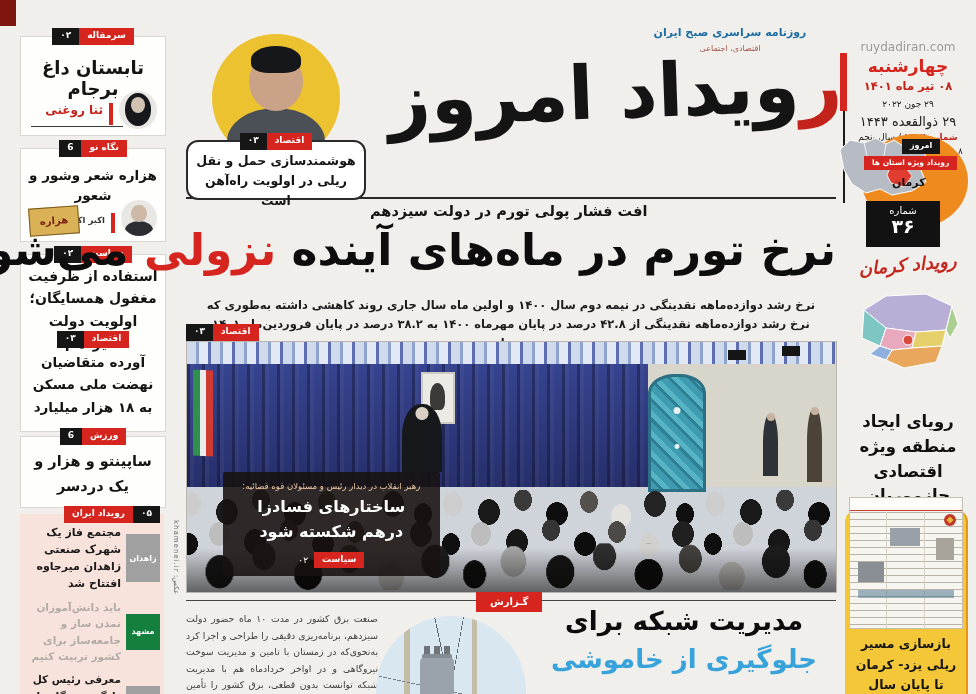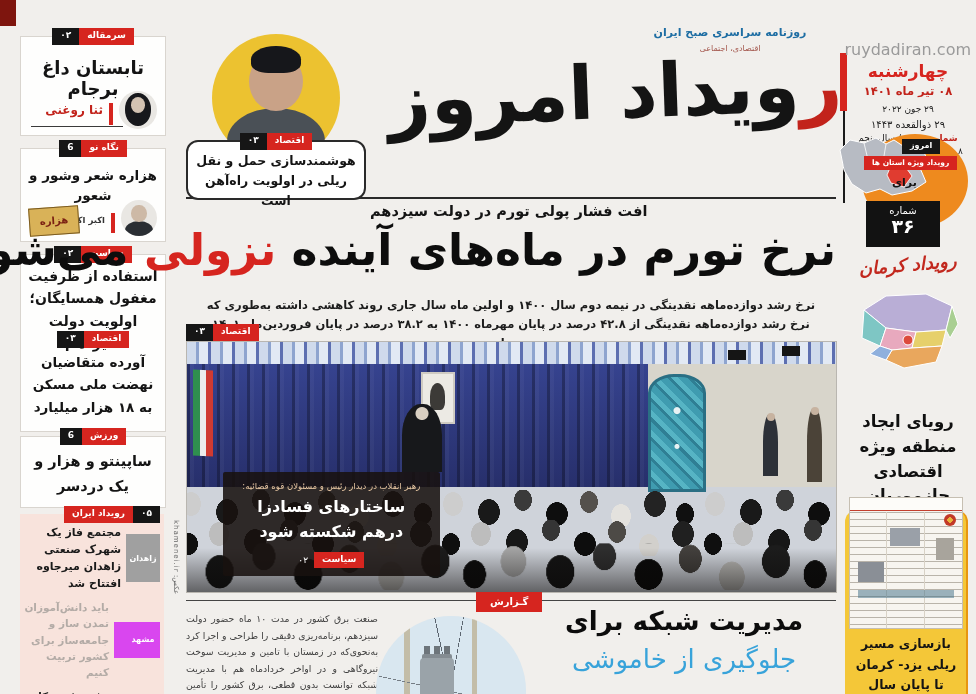--- a/index.html
+++ b/index.html
@@ -99,40 +99,40 @@
       <span style="color:#c2231b;">ر</span><span>ویداد امروز</span>
     </div>
     <div style="position:absolute;right:40px;top:26px;width:160px;text-align:center;font-size:11px;font-weight:bold;color:#1d6da3;">روزنامه سراسری صبح ایران</div>
     <div style="position:absolute;right:40px;top:44px;width:160px;text-align:center;font-size:8px;color:#a3554b;">اقتصادی، اجتماعی</div>
   </div>
 
   <div class="abs" style="left:840px;top:53px;width:7px;height:58px;background:#d6251f;"></div>
   <div class="abs" style="left:843px;top:111px;width:2px;height:92px;background:#1a1a1a;"></div>
 
   <div class="abs" style="left:845px;top:40px;width:126px;text-align:center;">
-    <div style="font-size:16px;color:#9a9a9a;text-align:center;">ruydadiran.com</div>
+    <div style="font-size:12px;color:#9a9a9a;text-align:center;">ruydadiran.com</div>
     <div style="font-size:17px;font-weight:bold;color:#d6251f;margin-top:2px;">چهارشنبه</div>
     <div style="font-size:11.5px;font-weight:bold;color:#c2231b;margin-top:3px;">۰۸  تیر ماه ۱۴۰۱</div>
     <div style="font-size:9px;color:#222;margin-top:5px;line-height:1.5;">۲۹ جون ۲۰۲۲</div>
-    <div style="font-size:10px;color:#222;line-height:1.5;">۲۹ ذوالقعده ۱۴۴۳</div>
+    <div style="font-size:13px;color:#222;line-height:1.5;">۲۹ ذوالقعده ۱۴۴۳</div>
     <div style="font-size:9px;color:#222;line-height:1.5;">
       <span style="color:#c2231b;font-weight:bold;">شماره ۱۳۸۴</span><span> / سال پنجم</span>
     </div>
     <div style="font-size:9px;color:#222;line-height:1.5;">۸ صفحه / قیمت: ۲۰۰۰ تومان</div>
   </div>
 
   <div class="abs" style="left:862px;top:134px;width:106px;height:94px;border-radius:50%;background:#ee8a1e;z-index:1;"></div>
   <svg class="abs" style="left:834px;top:134px;z-index:2;" width="100" height="68" viewBox="0 0 100 68">
     <polygon points="6,16 16,6 30,9 42,4 52,10 60,6 72,14 90,18 94,28 86,34 92,48 78,57 58,61 46,55 32,59 18,50 10,36" fill="#b7bbc3" stroke="#ffffff" stroke-width="1"></polygon>
     <path d="M30,9 L35,30 M52,10 L48,34 M48,34 L70,40 M35,30 L48,34" stroke="#ffffff" stroke-width="0.8" fill="none"></path>
     <polygon points="56,34 70,31 78,42 70,53 57,49 53,41" fill="#e03c30" stroke="#ffffff" stroke-width="0.8"></polygon>
   </svg>
   <div class="abs chip chip-dark" style="left:902px;top:139px;z-index:3;font-size:8px;">امروز</div>
   <div class="abs chip chip-red" style="left:864px;top:156px;z-index:3;font-size:7.5px;">رویداد ویژه استان ها</div>
-  <div class="abs" style="left:892px;top:176px;z-index:3;font-size:11px;font-weight:bold;color:#141414;">برای</div>
+  <div class="abs" style="left:892px;top:176px;z-index:3;font-size:11px;font-weight:bold;color:#141414;">کرمان</div>
 
   <div class="wbox" style="left:20px;top:36px;width:144px;height:98px;">
     <div class="lrow center" style="top:-9px;">
       <span class="chip chip-red">سرمقاله</span>
       <span class="chip chip-dark">۰۲</span>
     </div>
     <div class="btitle" style="position:absolute;top:20px;left:4px;right:4px;font-size:18px;">تابستان داغ برجام</div>
     <div class="av" style="right:8px;bottom:6px;width:38px;height:38px;">
       <div class="hb"></div>
         <div class="hd2"></div>
@@ -183,21 +183,21 @@
     <div class="lrow" style="top:-8px;right:4px;">
       <span class="chip chip-dark">۰۵</span>
       <span class="chip chip-red">رویداد ایران</span>
     </div>
     <div style="position:absolute;top:10px;left:4px;right:4px;display:flex;flex-direction:column;gap:7px;">
       <div style="display:flex;gap:5px;align-items:center;">
         <div style="flex:0 0 34px;height:48px;background:#a0a0a0;color:#fff;font-size:8px;font-weight:bold;display:flex;align-items:center;justify-content:center;">زاهدان</div>
         <div style="font-size:11px;font-weight:bold;color:#1a1a1a;line-height:1.55;text-align:right;">مجتمع فاز یک شهرک صنعتی زاهدان میرجاوه افتتاح شد</div>
       </div>
       <div style="display:flex;gap:5px;align-items:center;">
-        <div style="flex:0 0 34px;height:36px;background:#d946ef;color:#fff;font-size:8px;font-weight:bold;display:flex;align-items:center;justify-content:center;padding-left:12px;">مشهد</div>
+        <div style="flex:0 0 34px;height:36px;background:#15803d;color:#fff;font-size:8px;font-weight:bold;display:flex;align-items:center;justify-content:center;">مشهد</div>
         <div style="font-size:10.5px;font-weight:bold;color:#b3aba6;line-height:1.55;text-align:right;">باید دانش‌آموزان تمدن ساز و جامعه‌ساز برای کشور تربیت کنیم</div>
       </div>
       <div style="display:flex;gap:5px;align-items:center;">
         <div style="flex:0 0 34px;height:36px;background:#a0a0a0;color:#fff;font-size:8px;font-weight:bold;display:flex;align-items:center;justify-content:center;">گلستان</div>
         <div style="font-size:10.5px;font-weight:bold;color:#1a1a1a;line-height:1.55;text-align:right;">معرفی رئیس کل دادگستری گلستان به‌عنوان مدیر برتر ملی قوه قضاییه</div>
       </div>
     </div>
   </div>
 
   <div class="rule" style="left:186px;top:197px;width:650px;height:2px;z-index:0;"></div>
@@ -257,21 +257,21 @@
   <div class="abs" style="left:186px;top:611px;width:192px;">
     <div style="font-size:9.3px;color:#3d3d3d;line-height:1.78;text-align:justify;">صنعت برق کشور در مدت ۱۰ ماه حضور دولت سیزدهم، برنامه‌ریزی دقیقی را طراحی و اجرا کرد به‌نحوی‌که در زمستان با تامین و مدیریت سوخت نیروگاهی و در اواخر خردادماه هم با مدیریت شبکه توانست بدون قطعی، برق کشور را تأمین کند که در کنار این موارد ظرفیت تولید برق کشور را نیز افزایش داد.</div>
 
   </div>
   <div class="transformer">
     <div class="tins"></div>
     <div class="tbody"></div>
   </div>
   <div class="abs" style="left:532px;top:606px;width:304px;text-align:center;">
     <div style="font-size:26px;font-weight:bold;color:#0c0c0c;">مدیریت شبکه برای</div>
-    <div style="font-size:26px;font-weight:normal;color:#38a3da;margin-top:8px;">جلوگیری از خاموشی</div>
+    <div style="font-size:26px;font-weight:bold;color:#38a3da;margin-top:8px;">جلوگیری از خاموشی</div>
   </div>
 
   <div class="abs" style="left:866px;top:201px;width:74px;height:46px;background:#121212;color:#fff;text-align:center;z-index:4;">
     <div style="font-size:10px;margin-top:4px;">شماره</div>
     <div style="font-size:19px;font-weight:bold;line-height:1.1;">۳۶</div>
   </div>
   <div class="abs" style="left:845px;top:254px;width:125px;text-align:center;font-size:18px;font-weight:bold;font-style:italic;color:#c2281e;transform:rotate(-5deg);">رویداد کرمان</div>
   <svg class="abs" style="left:856px;top:290px;" width="104" height="84" viewBox="0 0 104 84">
     <polygon points="8,20 30,6 70,4 96,16 90,40 60,42 30,38" fill="#b9aed6" stroke="#fff" stroke-width="1"></polygon>
     <polygon points="8,20 30,38 24,56 6,48" fill="#7ec6c4" stroke="#fff" stroke-width="1"></polygon>

